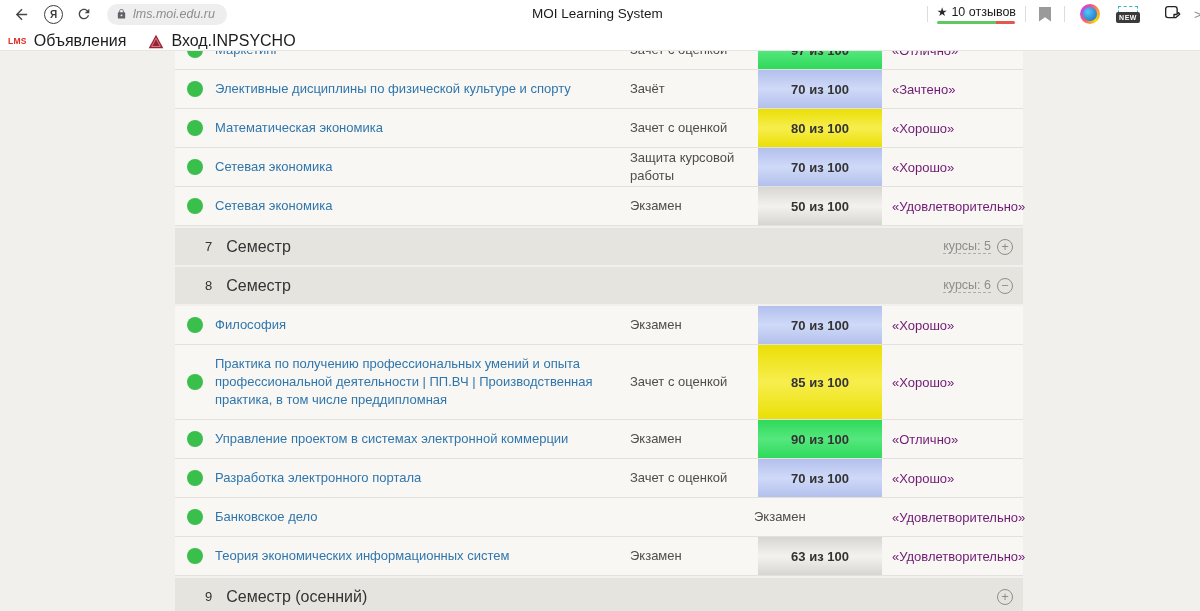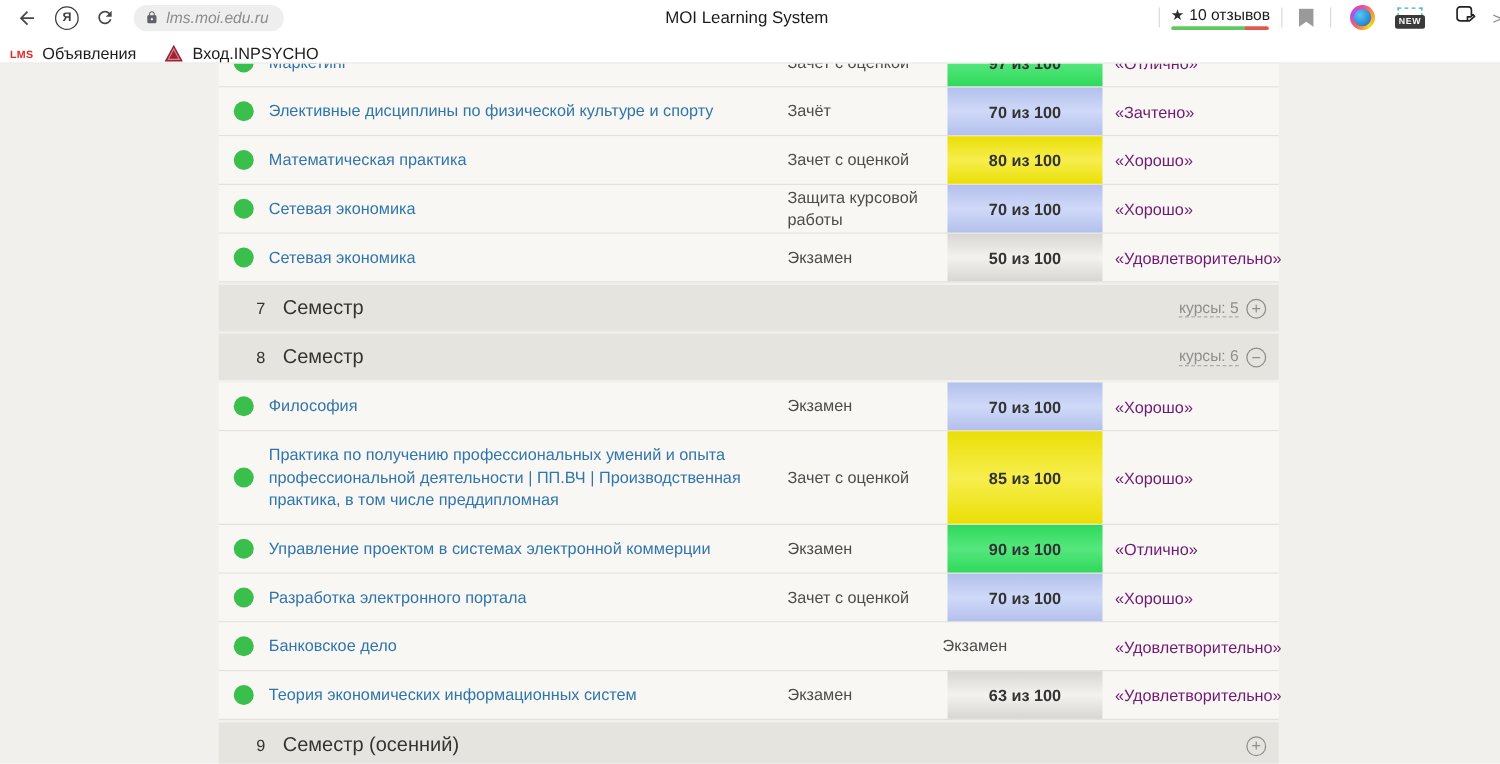--- a/index.html
+++ b/index.html
@@ -38,21 +38,21 @@
   .new-label { min-width:24px; height:11px; background:#3a3a3a; color:#fff; font-size:7px;
                font-weight:700; display:flex; align-items:center; justify-content:center;
                border-radius:2px; margin-top:-1px; letter-spacing:.5px; }
   .glove { margin:0 12px; color:#222; }
   .chev { color:#8a8a8a; font-size:13px; margin-right:-4px; width:10px; overflow:hidden; }
 
   
   .bookmarks { height:23px; background:#fff; border-bottom:1px solid #e7e6e3;
                display:flex; align-items:flex-end; padding-left:8px; }
   .bm-item { display:flex; align-items:center; gap:7px; margin-right:22px; }
-  .bm-label { font-size:13px; color:#1d1d1d; }
+  .bm-label { font-size:16px; color:#1d1d1d; }
   .lms-logo { color:#e22a22; font-size:8.5px; font-weight:700; letter-spacing:.3px; }
 
   
   .content { height:560px; background:#f1f0ec; overflow:hidden; }
   .tbl { width:848px; margin-left:175px; margin-top:-20px; }
 
   .row.course { display:flex; align-items:center; background:#f8f7f3;
                 border-bottom:1px solid #e2e1dd; min-height:39px; padding:0; }
   .dot-cell { width:40px; display:flex; align-items:center; justify-content:center; flex:none; }
   .dot { width:16px; height:16px; border-radius:50%; background:#3bbf4c; }
@@ -162,21 +162,21 @@
     <a class="name">Элективные дисциплины по физической культуре и спорту</a>
     <div class="exam">Зачёт</div>
     <div class="score sc-blue">70 из 100</div>
     <div class="grade">«Зачтено»</div>
   </div>
 
   <div class="row course">
     <div class="dot-cell">
             <span class="dot"></span>
           </div>
-    <a class="name">Математическая практика</a>
+    <a class="name">Математическая экономика</a>
     <div class="exam">Зачет с оценкой</div>
     <div class="score sc-yellow">80 из 100</div>
     <div class="grade">«Хорошо»</div>
   </div>
 
   <div class="row course">
     <div class="dot-cell">
             <span class="dot"></span>
           </div>
     <a class="name">Сетевая экономика</a>

